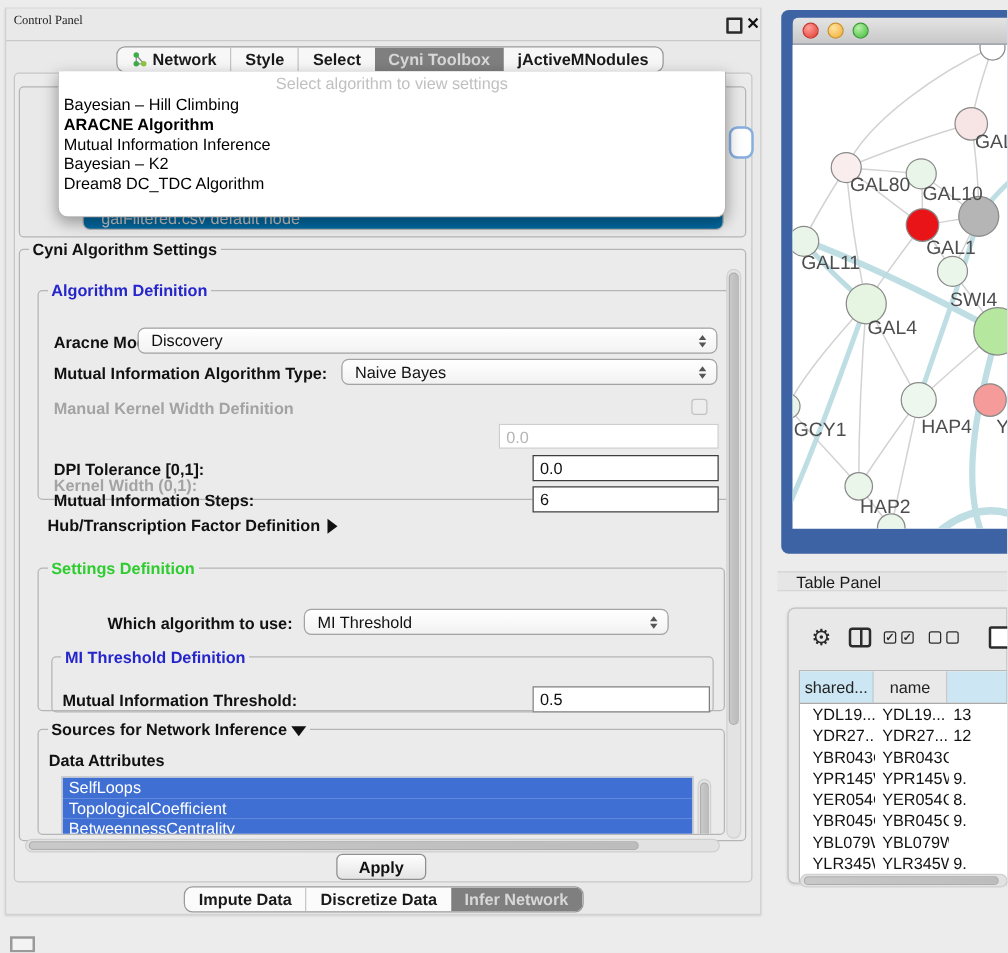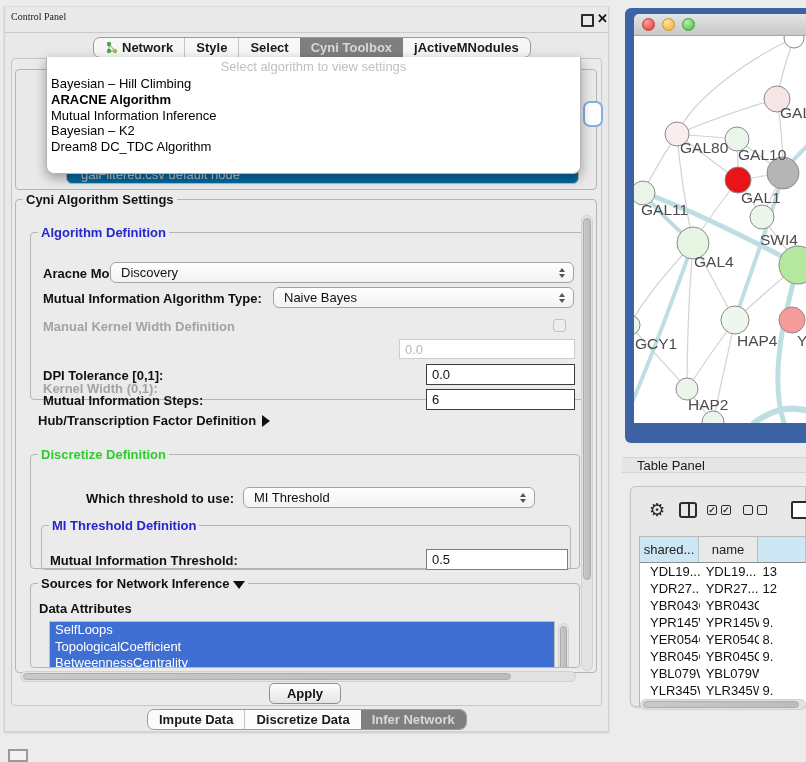--- a/index.html
+++ b/index.html
@@ -203,23 +203,23 @@
           <span>6</span>
         </div>
       </fieldset>
 
       <div class="abs expander" style="left:22px;top:206px;">
         <span>Hub/Transcription Factor Definition</span>
         <span class="tri-right"></span>
       </div>
 
       <fieldset style="left:14px;top:240px;width:550px;height:122px;">
-        <legend class="lg-green">Discretize Definition</legend>
-
-        <span class="abs b" style="left:55px;top:29px;">Which threshold to use:</span>
+        <legend class="lg-green">Settings Definition</legend>
+
+        <span class="abs b" style="left:55px;top:29px;">Which algorithm to use:</span>
         <div class="abs combo" style="left:212px;top:25px;width:292px;height:21px;">
           <span>MI Threshold</span>
           <span class="spin">
               <i class="up"></i>
               <i class="dn"></i>
             </span>
         </div>
 
         <fieldset style="left:10px;top:56px;width:530px;height:52px;">
           <legend class="lg-blue">MI Threshold Definition</legend>

